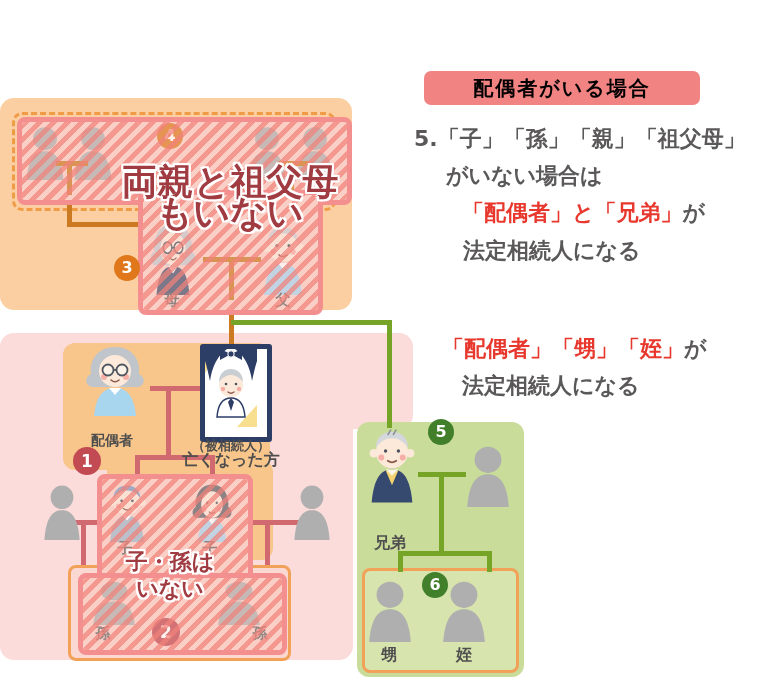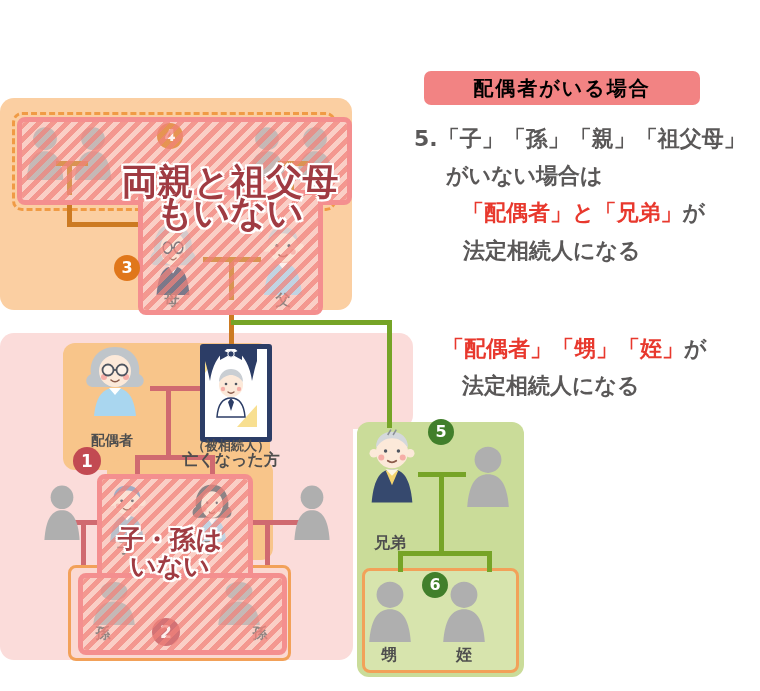--- a/index.html
+++ b/index.html
@@ -235,21 +235,21 @@
         <use href="#sil"></use>
       </svg>
     <svg class="abs" style="left:130px;top:1px;" width="52" height="46" viewBox="0 0 60 76" preserveAspectRatio="none">
         <use href="#sil"></use>
       </svg>
     <div class="abs lbl-muted" style="left:0px;top:46px;width:40px;">孫</div>
     <div class="abs lbl-muted" style="left:157px;top:46px;width:40px;">孫</div>
     <div class="abs numc n-crimson" style="left:69px;top:40px;width:28px;height:28px;line-height:28px;font-size:17px;">2</div>
   </div>
 
-  <div class="abs note z5" style="left:90px;top:526px;width:160px;font-size:26px;line-height:27px;">
+  <div class="abs note z5" style="left:90px;top:548px;width:160px;font-size:22px;line-height:27px;">
     <div>子・孫は</div>
     <div>いない</div>
   </div>
 
   <div class="abs panel-green z1"></div>
 
   <div class="abs ln-g z3" style="left:418px;top:472px;width:48px;height:5px;"></div>
   <div class="abs ln-g z3" style="left:439px;top:477px;width:5px;height:78px;"></div>
   <div class="abs ln-g z3" style="left:398px;top:551px;width:94px;height:5px;"></div>
   <div class="abs ln-g z3" style="left:398px;top:556px;width:5px;height:16px;"></div>

